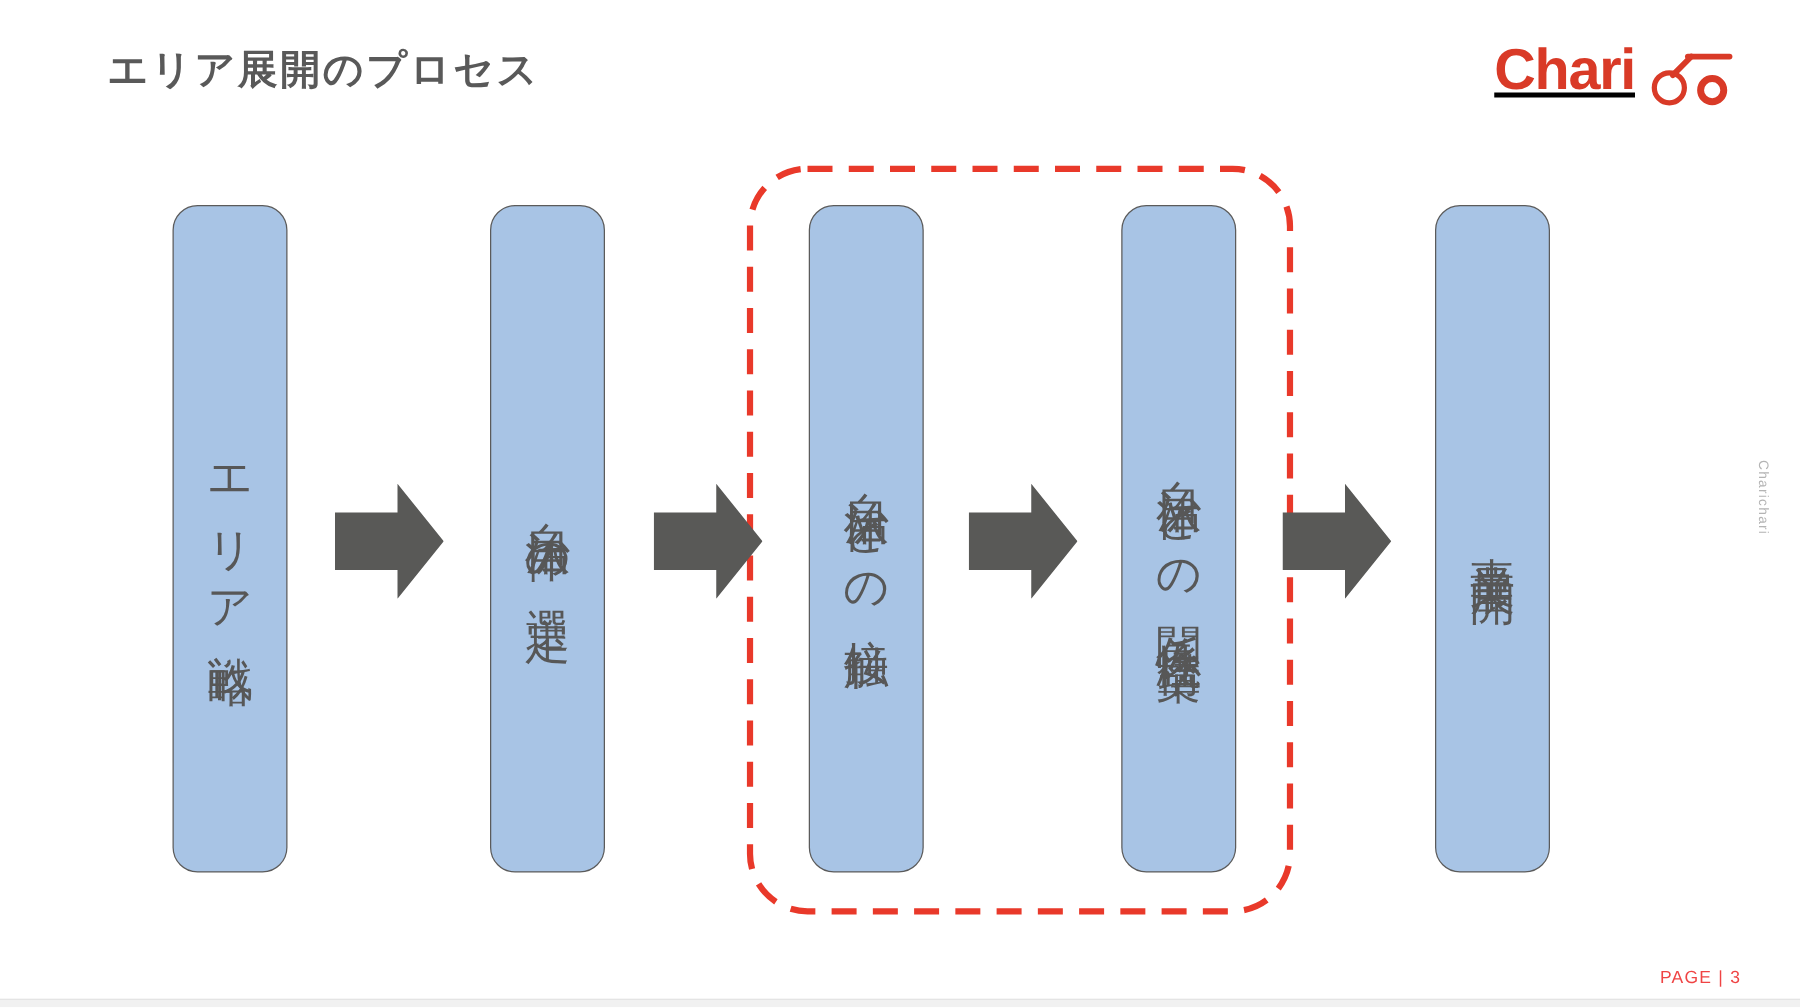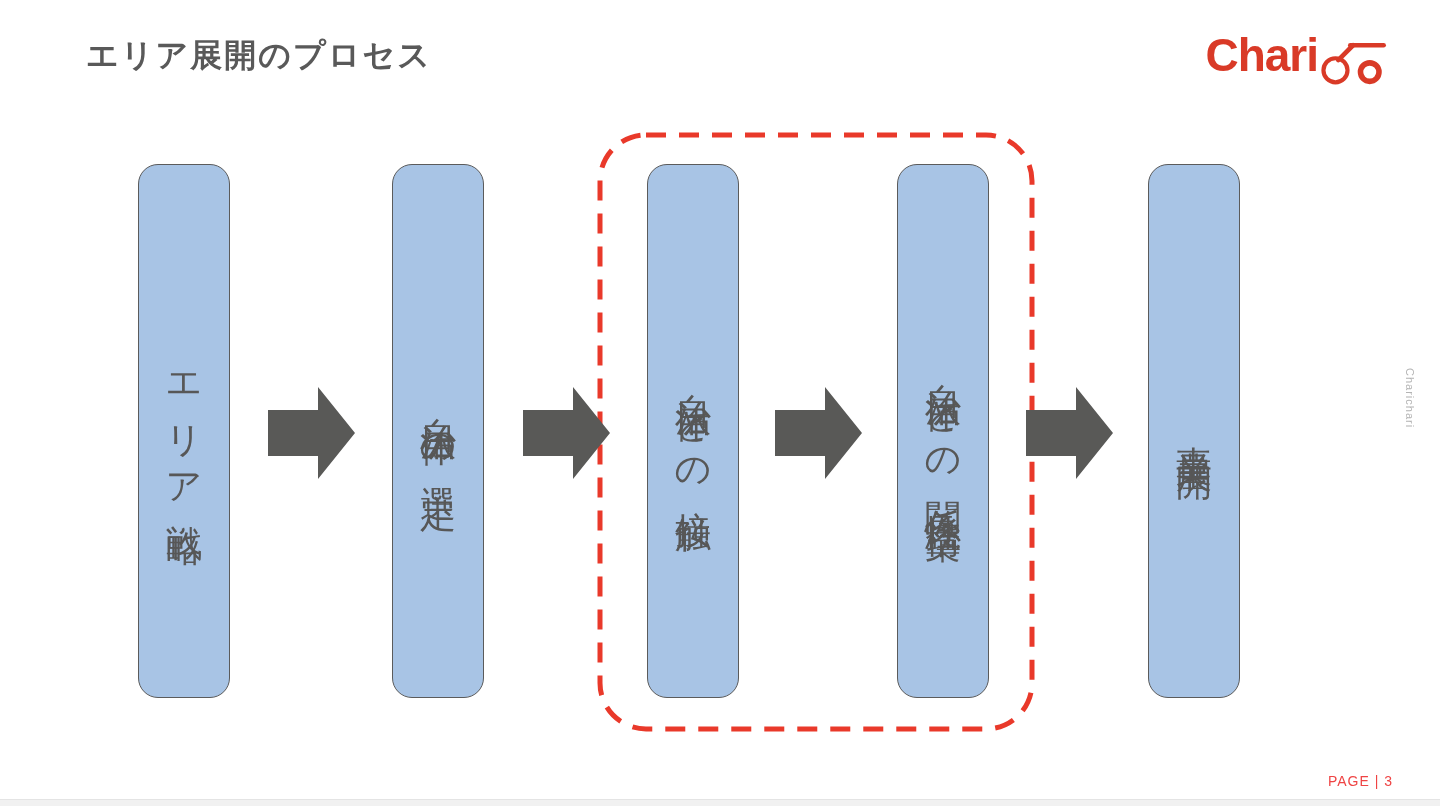--- a/index.html
+++ b/index.html
@@ -29,20 +29,22 @@
     margin-left: 20px;
   }
 
   
   .logo {
     position: absolute;
     top: 30px;
     right: 50px;
     display: flex;
     align-items: flex-start;
+    gap: 10px;
+    text-decoration: underline;
   }
   .logo-text {
     font-size: 46px;
     font-weight: bold;
     color: #d93a27;
     letter-spacing: -1px;
     line-height: 1.1;
   }
   .logo-bike {
     margin-top: 6px;

